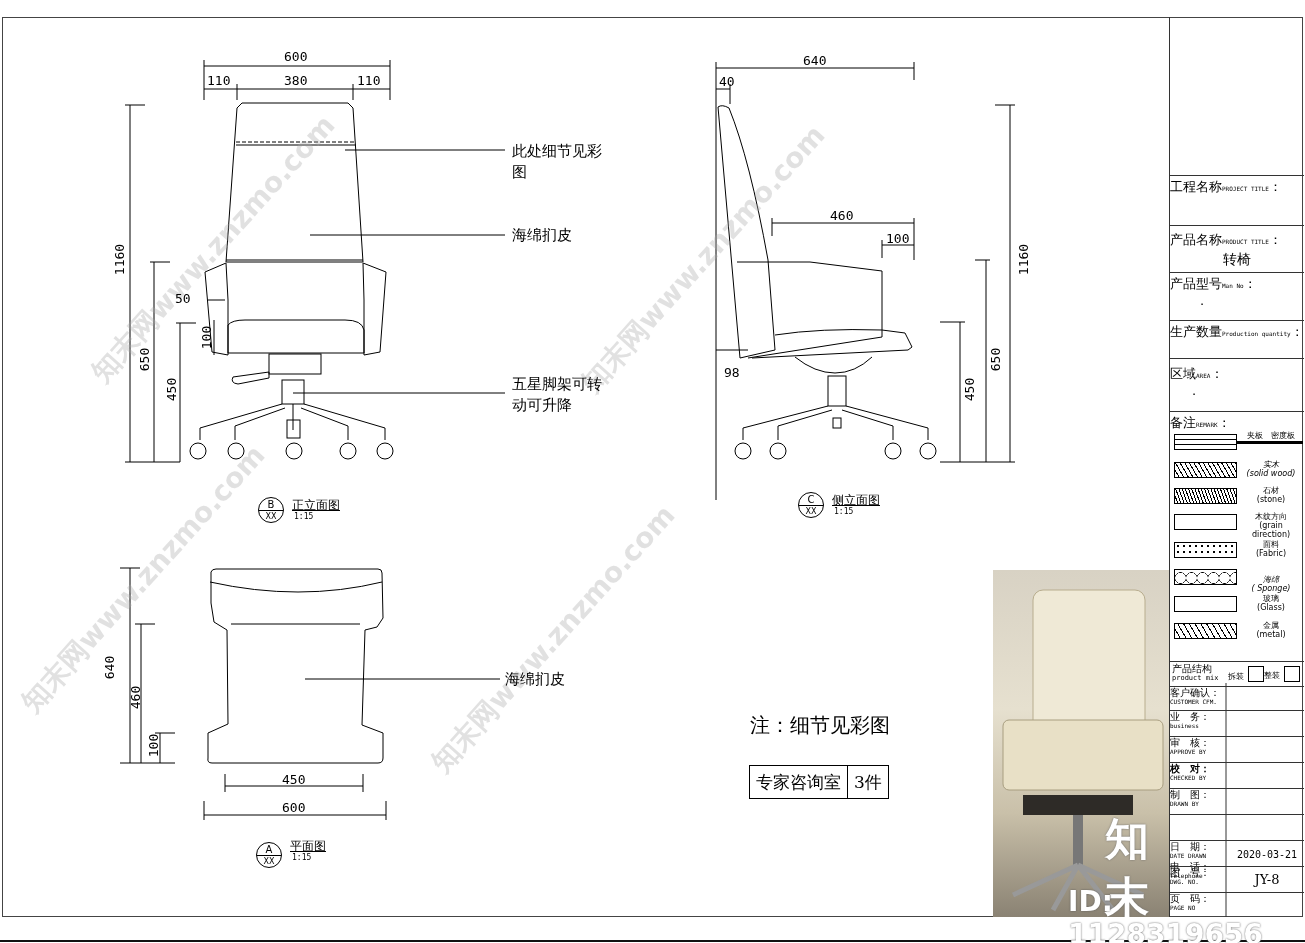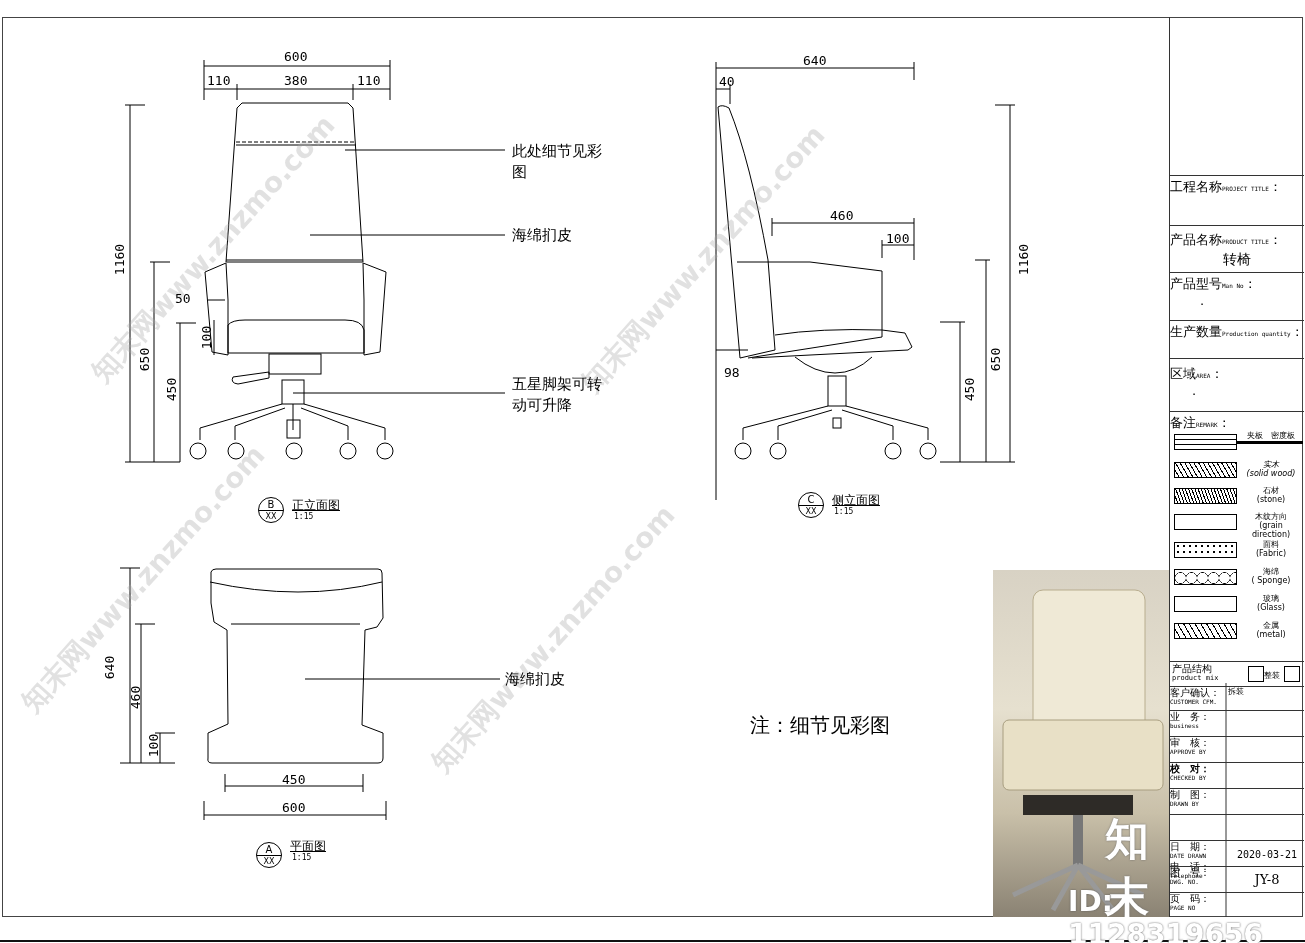--- a/index.html
+++ b/index.html
@@ -195,20 +195,24 @@
 <div class="circ" style="left:256px;top:842px;">
     <span class="a">A</span>
     <span class="b">XX</span>
   </div>
 <div class="vname" style="left:290px;top:838px;">平面图</div>
 <div class="vscale" style="left:292px;top:853px;">1:15</div>
 
 <div class="note">注：细节见彩图</div>
 <table class="qty">
   <tbody>
+  <tr>
+    <td>专家咨询室</td>
+    <td>3件</td>
+  </tr>
 </tbody>
   </table>
 
 <div class="photo">
   <svg width="176" height="347">
     <rect x="40" y="20" width="112" height="160" rx="10" fill="#efe9d6" stroke="#b8ad8e"></rect>
     <rect x="10" y="150" width="160" height="70" rx="6" fill="#e8e0c6" stroke="#a89e80"></rect>
     <rect x="30" y="225" width="110" height="20" fill="#2e2b27"></rect>
     <rect x="80" y="245" width="10" height="50" fill="#777"></rect>
     <path d="M85 295 L20 325 M85 295 L150 325 M85 295 L60 340 M85 295 L120 340" stroke="#999" stroke-width="5"></path>
@@ -243,30 +247,30 @@
     <div class="swl" style="top:19px;">夹板　密度板</div>
     <div class="sw" style="top:50px;background:repeating-linear-gradient(60deg,#fff 0 3px,#000 3px 4px);"></div>
     <div class="swl" style="top:48px;font-style:italic;"><span>实木</span><br><span>(solid wood)</span></div>
     <div class="sw" style="top:76px;background:repeating-linear-gradient(70deg,#fff 0 2px,#000 2px 3px);"></div>
     <div class="swl" style="top:74px;"><span>石材</span><br><span>(stone)</span></div>
     <div class="sw" style="top:102px;"></div>
     <div class="swl" style="top:100px;"><span>木纹方向</span><br><span>(grain direction)</span></div>
     <div class="sw" style="top:130px;background:radial-gradient(#000 1px,transparent 1.5px) 0 0/6px 6px;"></div>
     <div class="swl" style="top:128px;"><span>面料</span><br><span>(Fabric)</span></div>
     <div class="sw" style="top:157px;background:radial-gradient(circle,transparent 5px,#000 5.5px,transparent 6px) 0 0/11px 16px;"></div>
-    <div class="swl" style="top:155px;"><span>海绵</span><br><span>( Sponge)</span></div>
+    <div class="swl" style="top:163px;font-style:italic;"><span>海绵</span><br><span>( Sponge)</span></div>
     <div class="sw" style="top:184px;"></div>
     <div class="swl" style="top:182px;"><span>玻璃</span><br><span>(Glass)</span></div>
     <div class="sw" style="top:211px;background:repeating-linear-gradient(60deg,#fff 0 4px,#000 4px 5px);"></div>
     <div class="swl" style="top:209px;"><span>金属</span><br><span>(metal)</span></div>
   </div>
   <div class="tb-row" style="top:644px;height:25px;">
     <span style="position:absolute;left:2px;top:0;font-size:10px;">产品结构</span>
     <span style="position:absolute;left:2px;top:12px;font-size:7px;font-family:'DejaVu Sans Mono',monospace;">product mix</span>
-    <span style="position:absolute;left:58px;top:24px;font-size:8px;font-family:Liberation Mono, monospace;">拆装</span>
+    <span style="position:absolute;left:58px;top:9px;font-size:8px;font-family:Liberation Mono, monospace;">拆装</span>
     <span style="position:absolute;left:78px;top:4px;width:14px;height:14px;border:1px solid #000;"></span>
     <span style="position:absolute;left:94px;top:8px;font-size:8px;">整装</span>
     <span style="position:absolute;left:114px;top:4px;width:14px;height:14px;border:1px solid #000;"></span>
   </div>
   <div class="tb-row" style="top:669px;height:24px;">
       <div style="font-size:10px;line-height:11px;">客户确认：</div>
       <div class="tb-en">CUSTOMER CFM.</div>
     </div>
   <div class="tb-row" style="top:693px;height:26px;">
       <div style="font-size:10px;line-height:11px;">业　务：</div>

